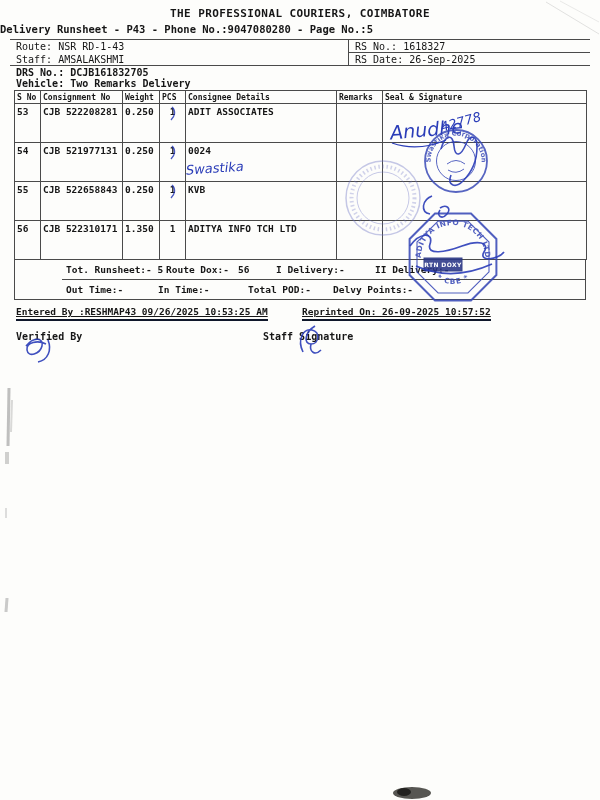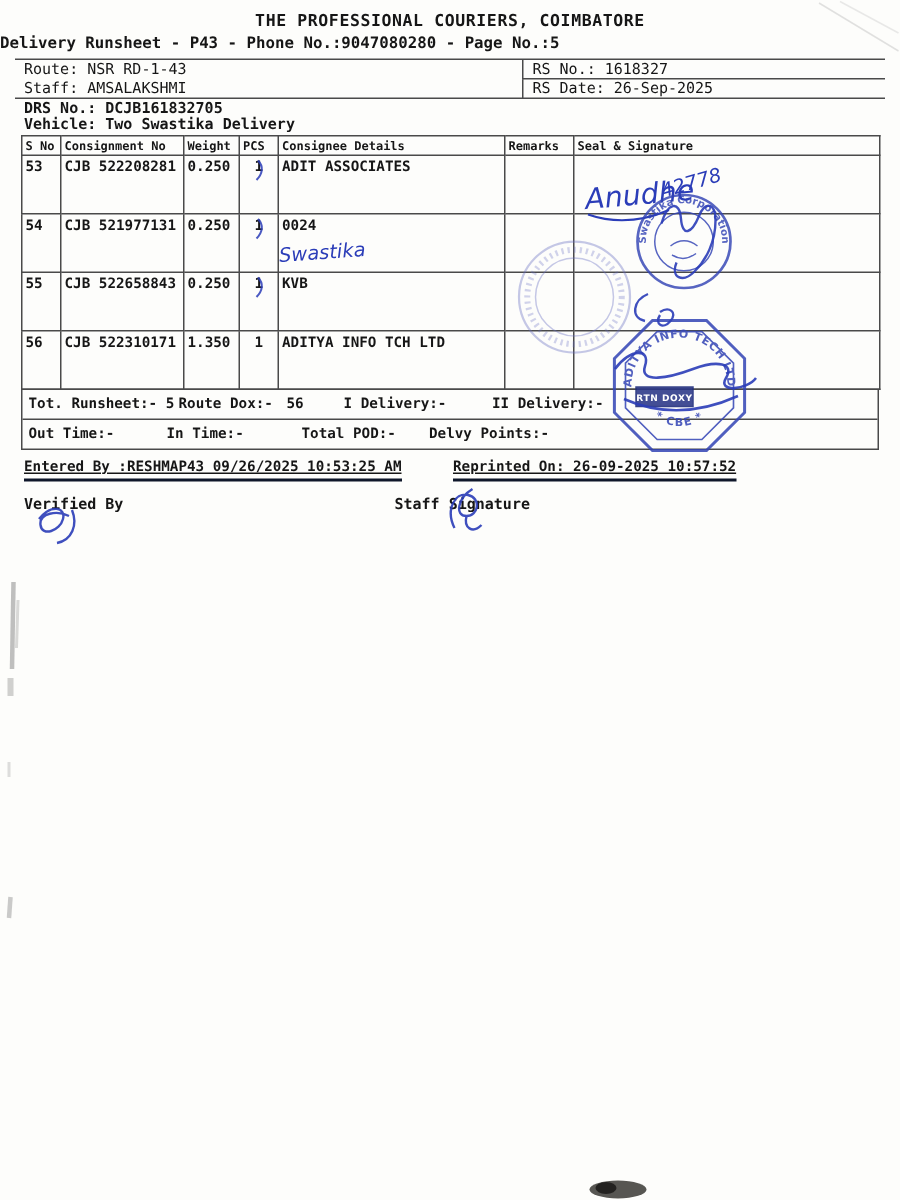--- a/index.html
+++ b/index.html
@@ -39,21 +39,21 @@
     padding:1px 2px; height:13px; white-space:nowrap;
   }
   table.runsheet td {
     border:1px solid #4a4a4a; font-size:9.5px; font-weight:600;
     vertical-align:top; padding:2px 2px; height:39px; white-space:nowrap;
   }
   td.c-weight { text-align:left; }
   td.c-pcs { text-align:center; }
   .summary-box {
     position:absolute; top:259px; left:14px; width:572px; height:41px;
-    border:1px solid #4a4a4a; font-size:9.5px; font-weight:bold;
+    border:1px solid #4a4a4a; font-size:9.5px; font-weight:bold;padding-left:47px;
   }
   .summary-row { position:relative; height:20px; line-height:20px; }
   .summary-row.first { border-bottom:1px solid #4a4a4a; }
   .summary-row span { position:absolute; white-space:nowrap; }
   .entered-row { position:absolute; top:306px; left:16px; width:570px; font-size:9.5px; font-weight:bold; }
   .entered-row span { position:absolute; white-space:nowrap; border-bottom:2px solid #0f172a; padding-bottom:2px;text-decoration:underline; }
   .sig-row { position:absolute; top:331px; left:16px; width:570px; font-size:10px; font-weight:bold; }
   .sig-row span { position:absolute; white-space:nowrap; }
   .ink-layer { position:absolute; inset:0; z-index:6; pointer-events:none; }
   .stamp-arc { font-family:"DejaVu Sans","Liberation Sans",sans-serif; font-weight:bold; }
@@ -68,21 +68,21 @@
 
   <div class="meta">
     <div class="mc">Route: NSR RD-1-43</div>
     <div class="mc mr">RS No.: 1618327</div>
     <div class="mc mb">Staff: AMSALAKSHMI</div>
     <div class="mc mr">RS Date: 26-Sep-2025</div>
     <div class="mc bold">DRS No.: DCJB161832705</div>
     <div class="mc"></div>
   </div>
 
-  <div class="vehicle">Vehicle: Two Swastika Delivery</div>
+  <div class="vehicle">Vehicle: Two Remarks Delivery</div>
 
   <table class="runsheet">
     <colgroup>
       <col style="width:26px">
         <col style="width:82px">
         <col style="width:37px">
         <col style="width:26px">
       <col style="width:151px">
         <col style="width:46px">
         <col style="width:204px">

